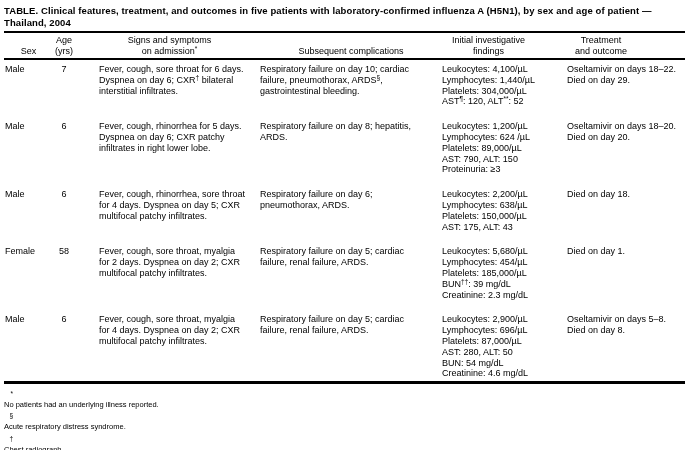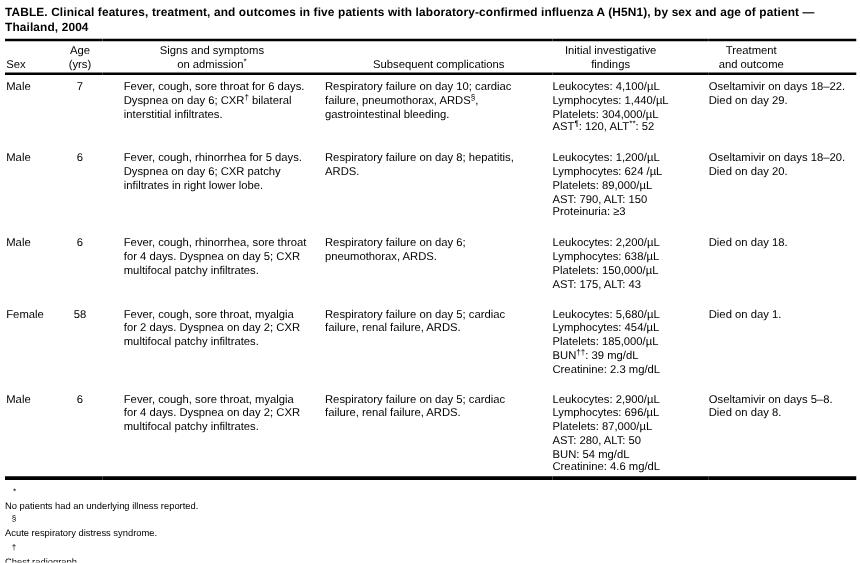--- a/index.html
+++ b/index.html
@@ -30,21 +30,21 @@
   tbody tr:last-child { border-bottom: 3px solid #000; }
 
   th {
     font-weight: normal;
     font-size: 9px;
     line-height: 10.5px;
     vertical-align: bottom;
     padding: 2px 0 2px 0;
     text-align: center;
   }
-  th.h-sex   { text-align: left; padding-left: 1px; }
+  th.h-sex   { text-align: center; padding-left: 1px; }
   th.h-age   { padding-right: 6px; }
   th.h-signs { padding-left: 17px; padding-right: 20px; }
   th.h-find  { padding-right: 32px; }
   th.h-treat { padding-right: 50px; }
 
   td {
     font-size: 9px;
     line-height: 10.8px;
     vertical-align: top;
     padding: 4px 6px 10px 0;

